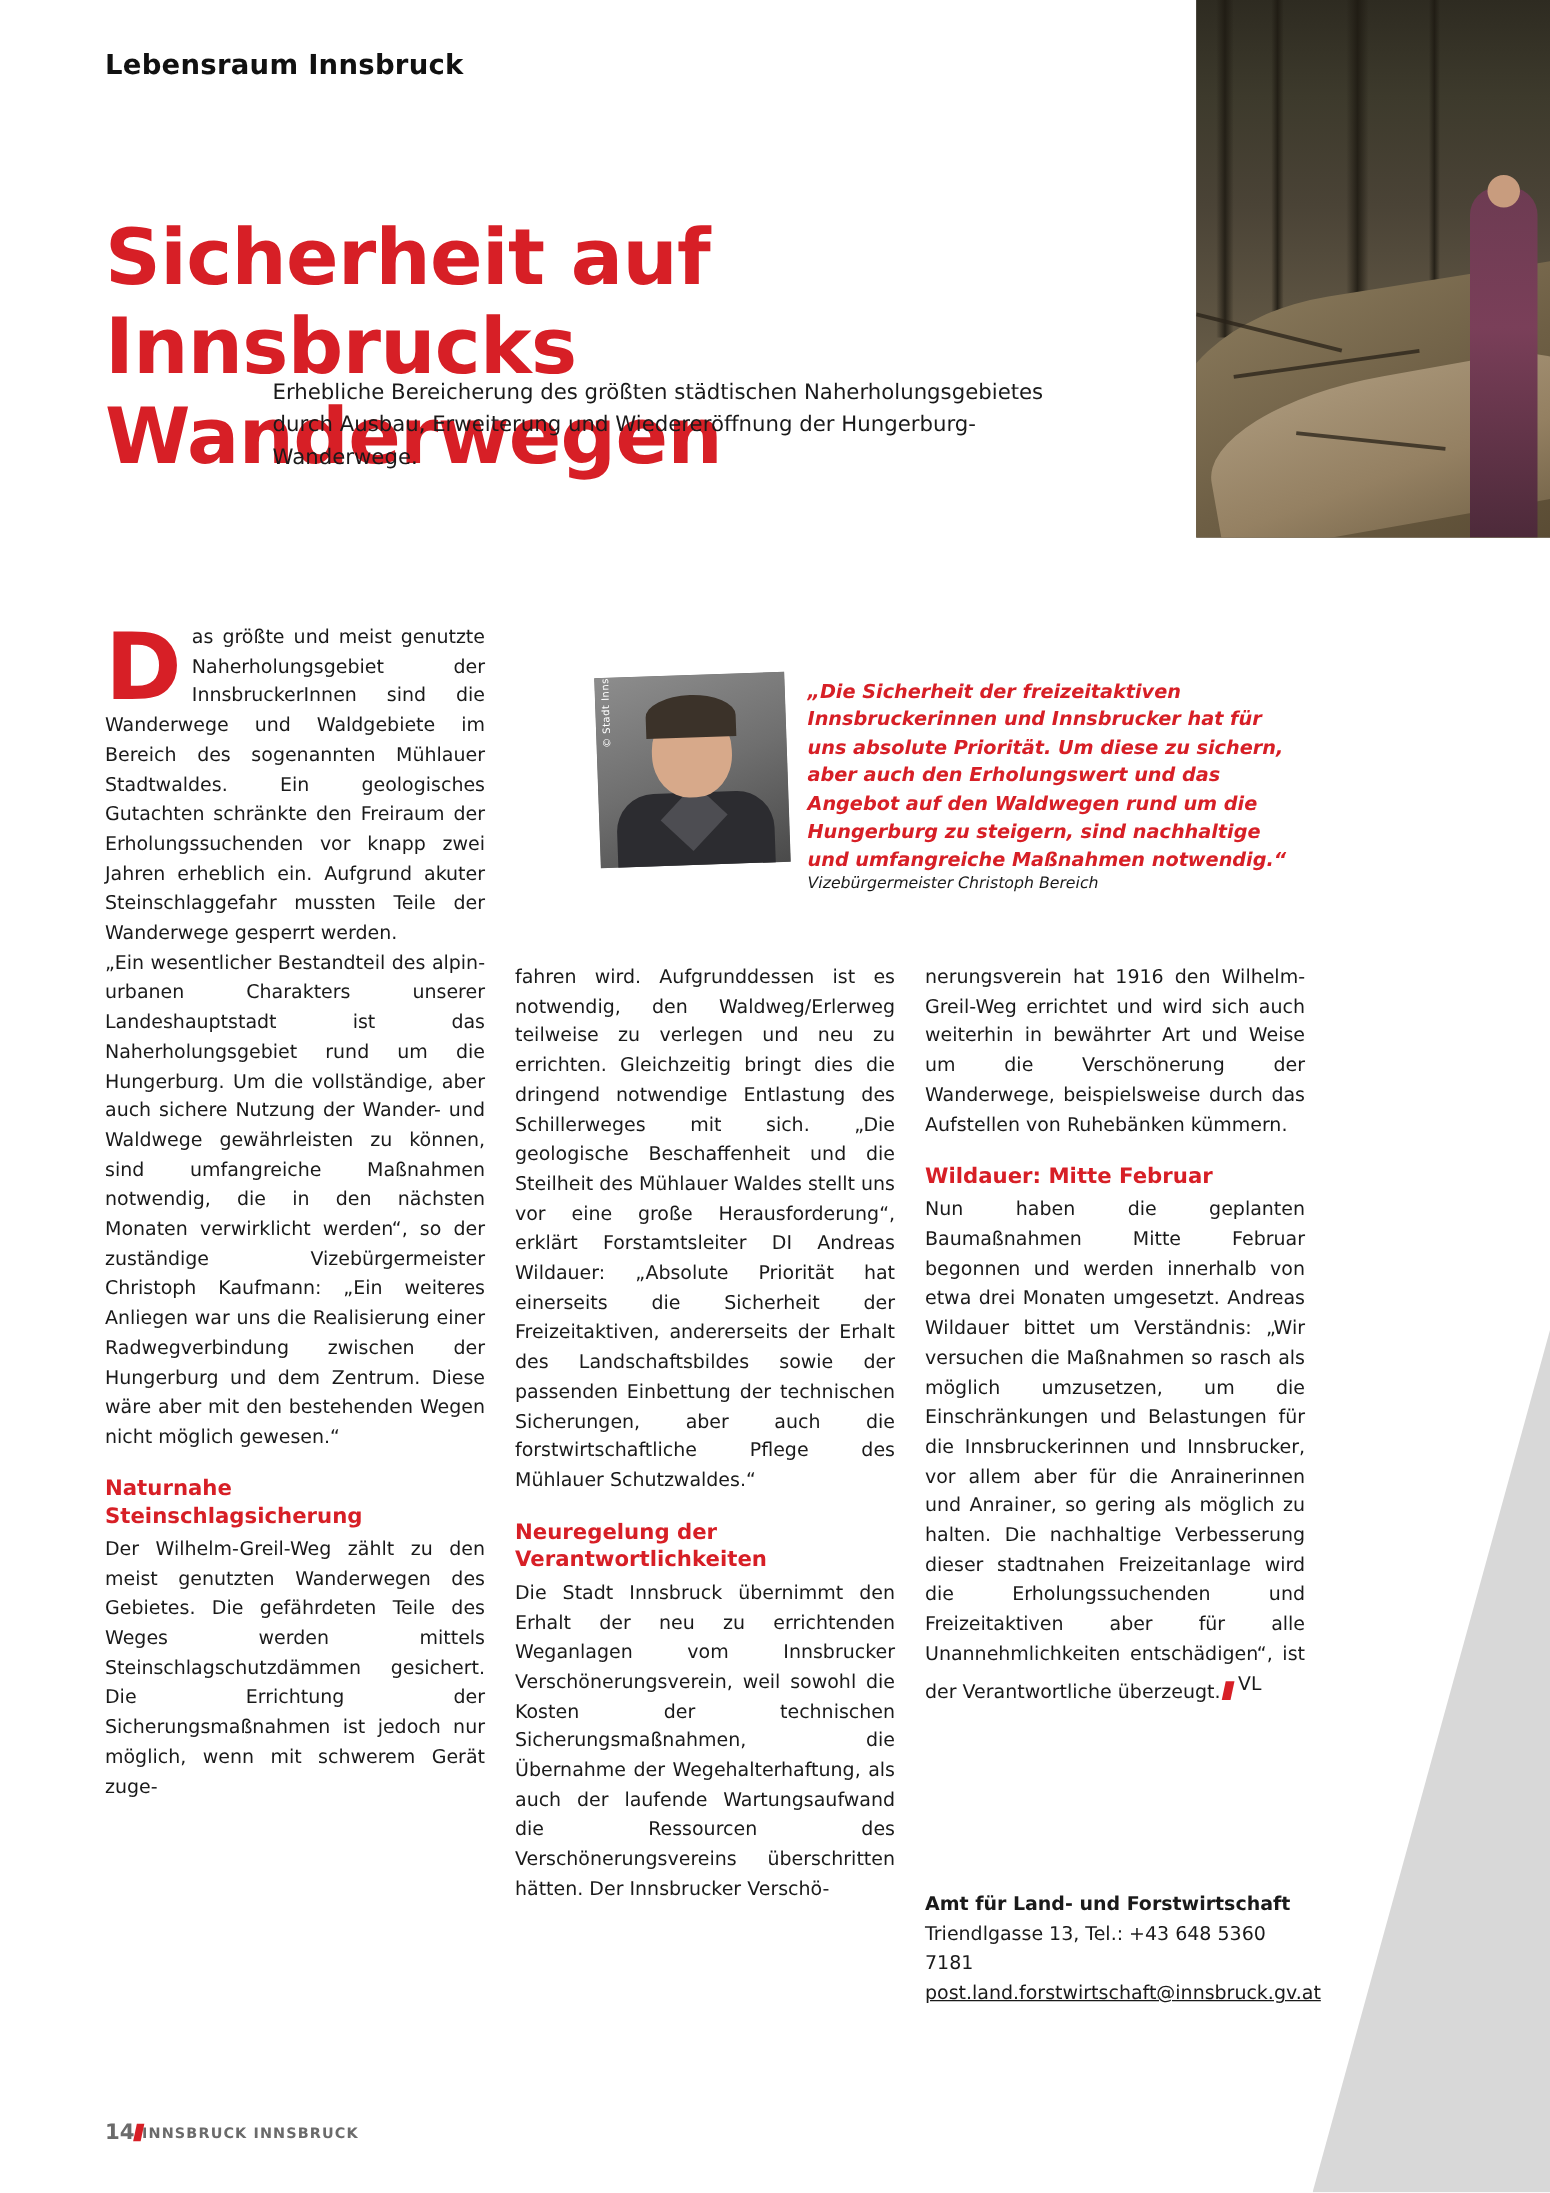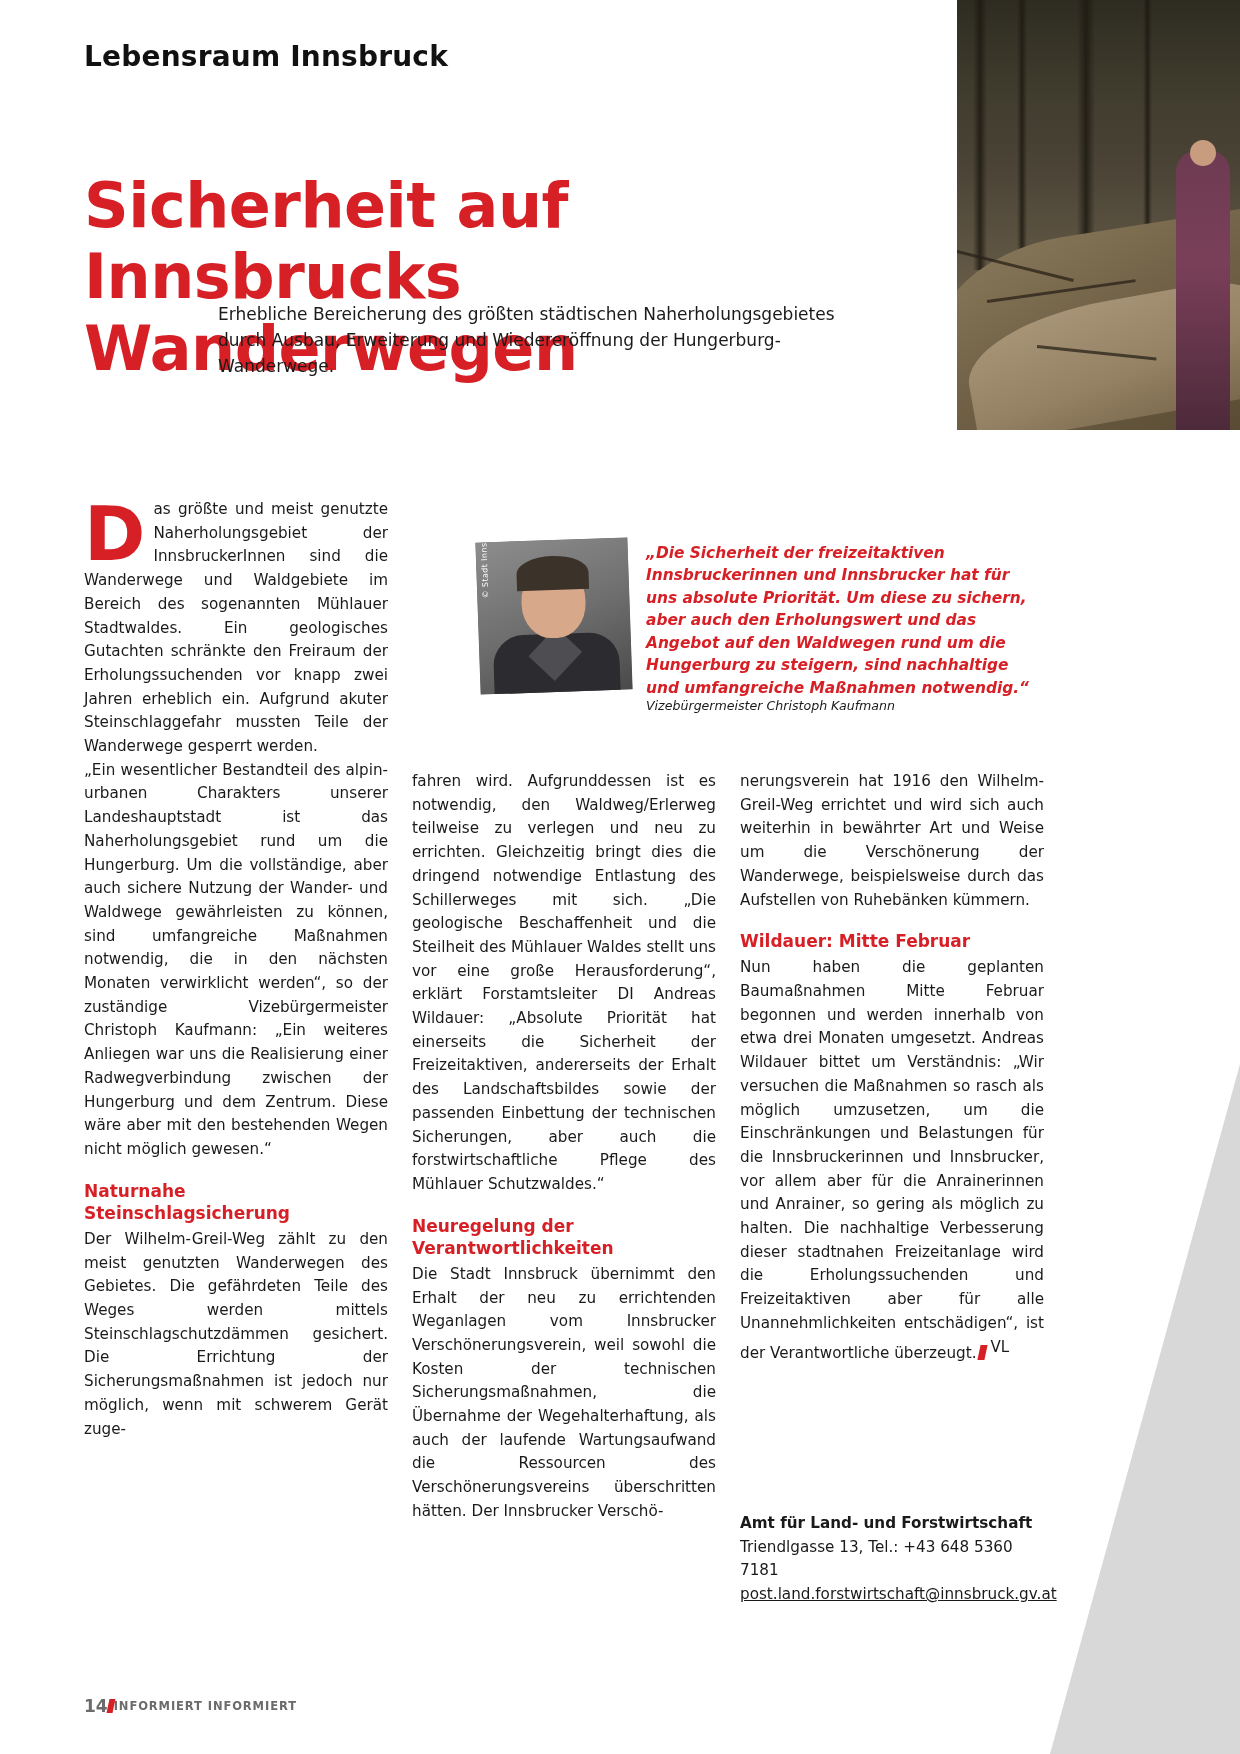--- a/index.html
+++ b/index.html
@@ -103,21 +103,21 @@
     clip-path: polygon(100% 0, 100% 100%, 0 100%);
     background: #d8d8d8;
     clip-path: polygon(100% 0%, 100% 100%, 0% 100%);
   }
 
   
   .kicker {
     position: absolute;
     left: 84px;
     top: 40px;
-    font-size: 28px;
+    font-size: 22px;
     font-weight: bold;
     letter-spacing: .2px;
     color: #111111;
   }
   .headline {
     position: absolute;
     left: 84px;
     top: 128px;
     width: 820px;
     font-size: 62px;
@@ -344,21 +344,21 @@
 <div class="quote-block">
   <div class="quote-photo">
     <div class="bg"></div>
     <div class="body"></div>
     <div class="collar"></div>
     <div class="face"></div>
     <div class="hair"></div>
     <div class="photo-credit">© Stadt Innsbruck</div>
   </div>
   <div class="quote-text">„Die Sicherheit der freizeitaktiven Innsbruckerinnen und Innsbrucker hat für uns absolute Priorität. Um diese zu sichern, aber auch den Erholungswert und das Angebot auf den Waldwegen rund um die Hungerburg zu steigern, sind nachhaltige und umfangreiche Maßnahmen notwendig.“</div>
-  <div class="quote-attrib">Vizebürgermeister Christoph Kaufmann</div>
+  <div class="quote-attrib">Vizebürgermeister Christoph Bereich</div>
 </div>
 
 <div class="col col1">
   <p class="dropcap">Das größte und meist genutzte Naherholungsgebiet der InnsbruckerInnen sind die Wanderwege und Waldgebiete im Bereich des sogenannten Mühlauer Stadtwaldes. Ein geologisches Gutachten schränkte den Freiraum der Erholungssuchenden vor knapp zwei Jahren erheblich ein. Aufgrund akuter Steinschlaggefahr mussten Teile der Wanderwege gesperrt werden.</p>
   <p>„Ein wesentlicher Bestandteil des alpin-urbanen Charakters unserer Landeshauptstadt ist das Naherholungsgebiet rund um die Hungerburg. Um die vollständige, aber auch sichere Nutzung der Wander- und Waldwege gewährleisten zu können, sind umfangreiche Maßnahmen notwendig, die in den nächsten Monaten verwirklicht werden“, so der zuständige Vizebürgermeister Christoph Kaufmann: „Ein weiteres Anliegen war uns die Realisierung einer Radwegverbindung zwischen der Hungerburg und dem Zentrum. Diese wäre aber mit den bestehenden Wegen nicht möglich gewesen.“</p>
   <h3 class="subhead">Naturnahe Steinschlagsicherung</h3>
   <p>Der Wilhelm-Greil-Weg zählt zu den meist genutzten Wanderwegen des Gebietes. Die gefährdeten Teile des Weges werden mittels Steinschlagschutzdämmen gesichert. Die Errichtung der Sicherungsmaßnahmen ist jedoch nur möglich, wenn mit schwerem Gerät zuge-</p>
 </div>
 
 <div class="col col2">
@@ -375,14 +375,14 @@
 
 <div class="contact">
   <div class="name">Amt für Land- und Forstwirtschaft</div>
   <div>Triendlgasse 13, Tel.: +43 648 5360 7181</div>
   <div class="mail">post.land.forstwirtschaft@innsbruck.gv.at</div>
 </div>
 
 <div class="footer">
   <span class="pagenum">14</span>
   <span class="slash"></span>
-  <span class="magazine">INFORMIERT INFORMIERT</span>
+  <span class="magazine">INNSBRUCK INNSBRUCK</span>
 </div>
 
 </body></html>

